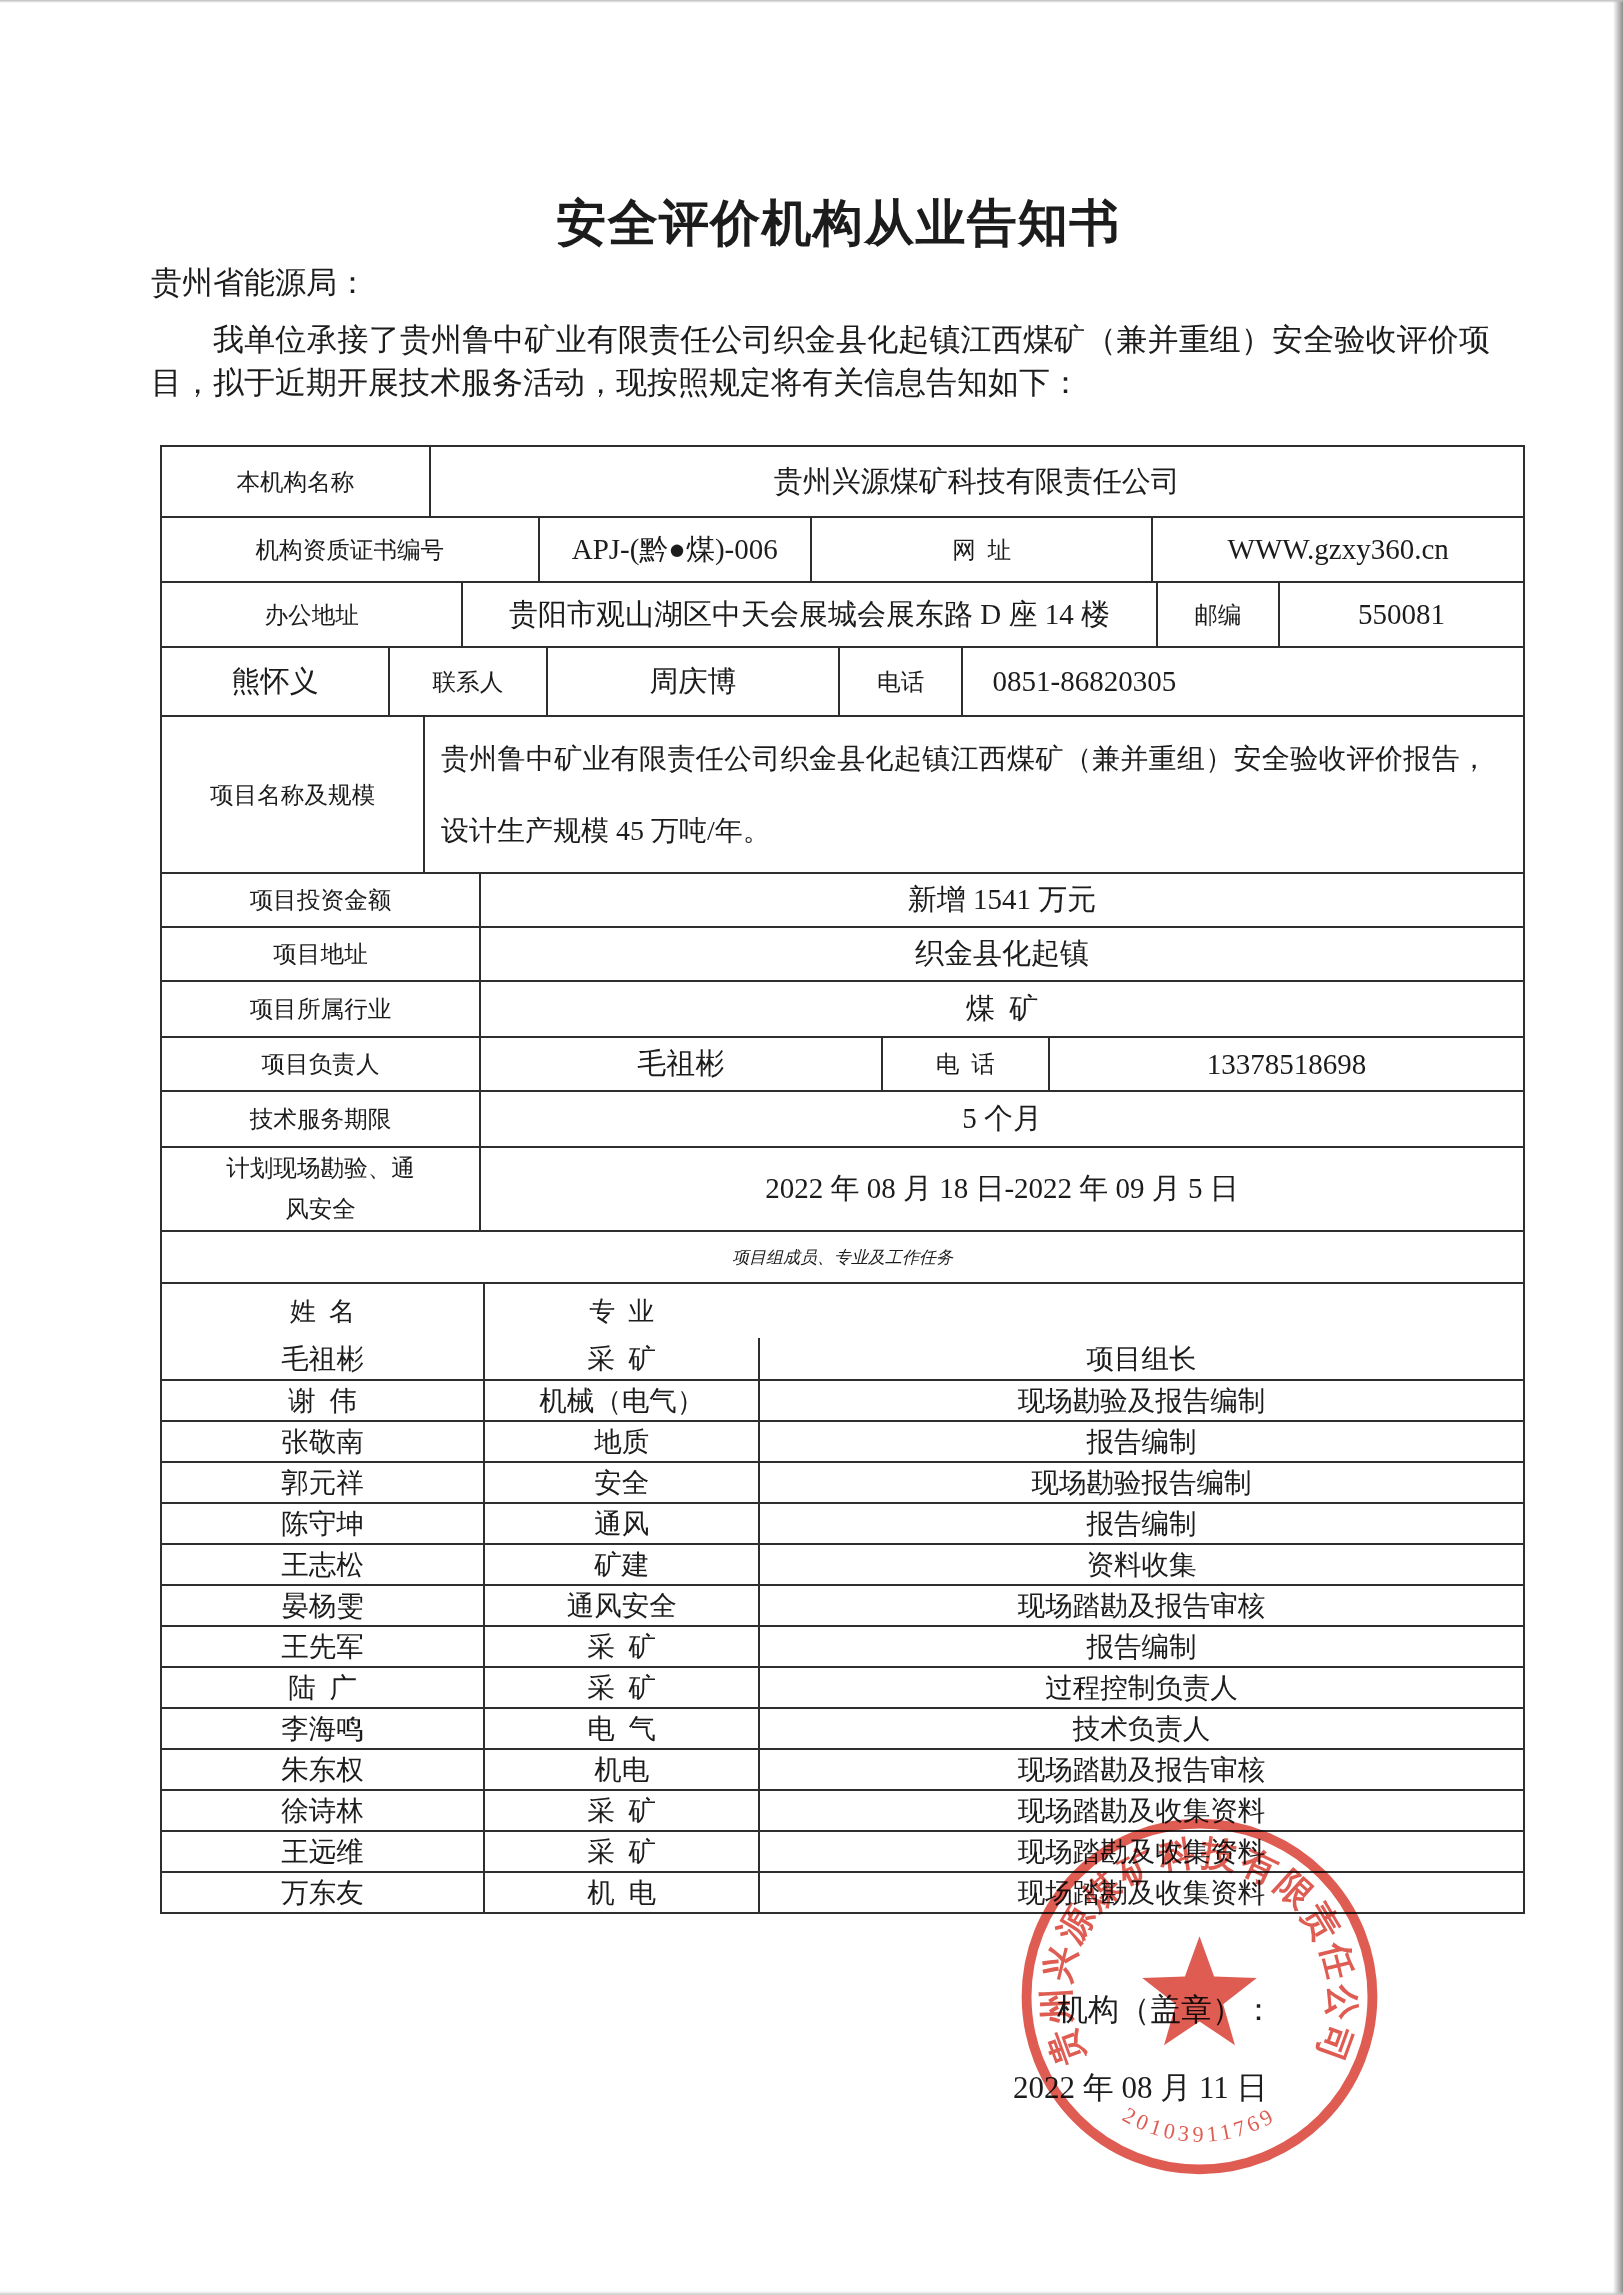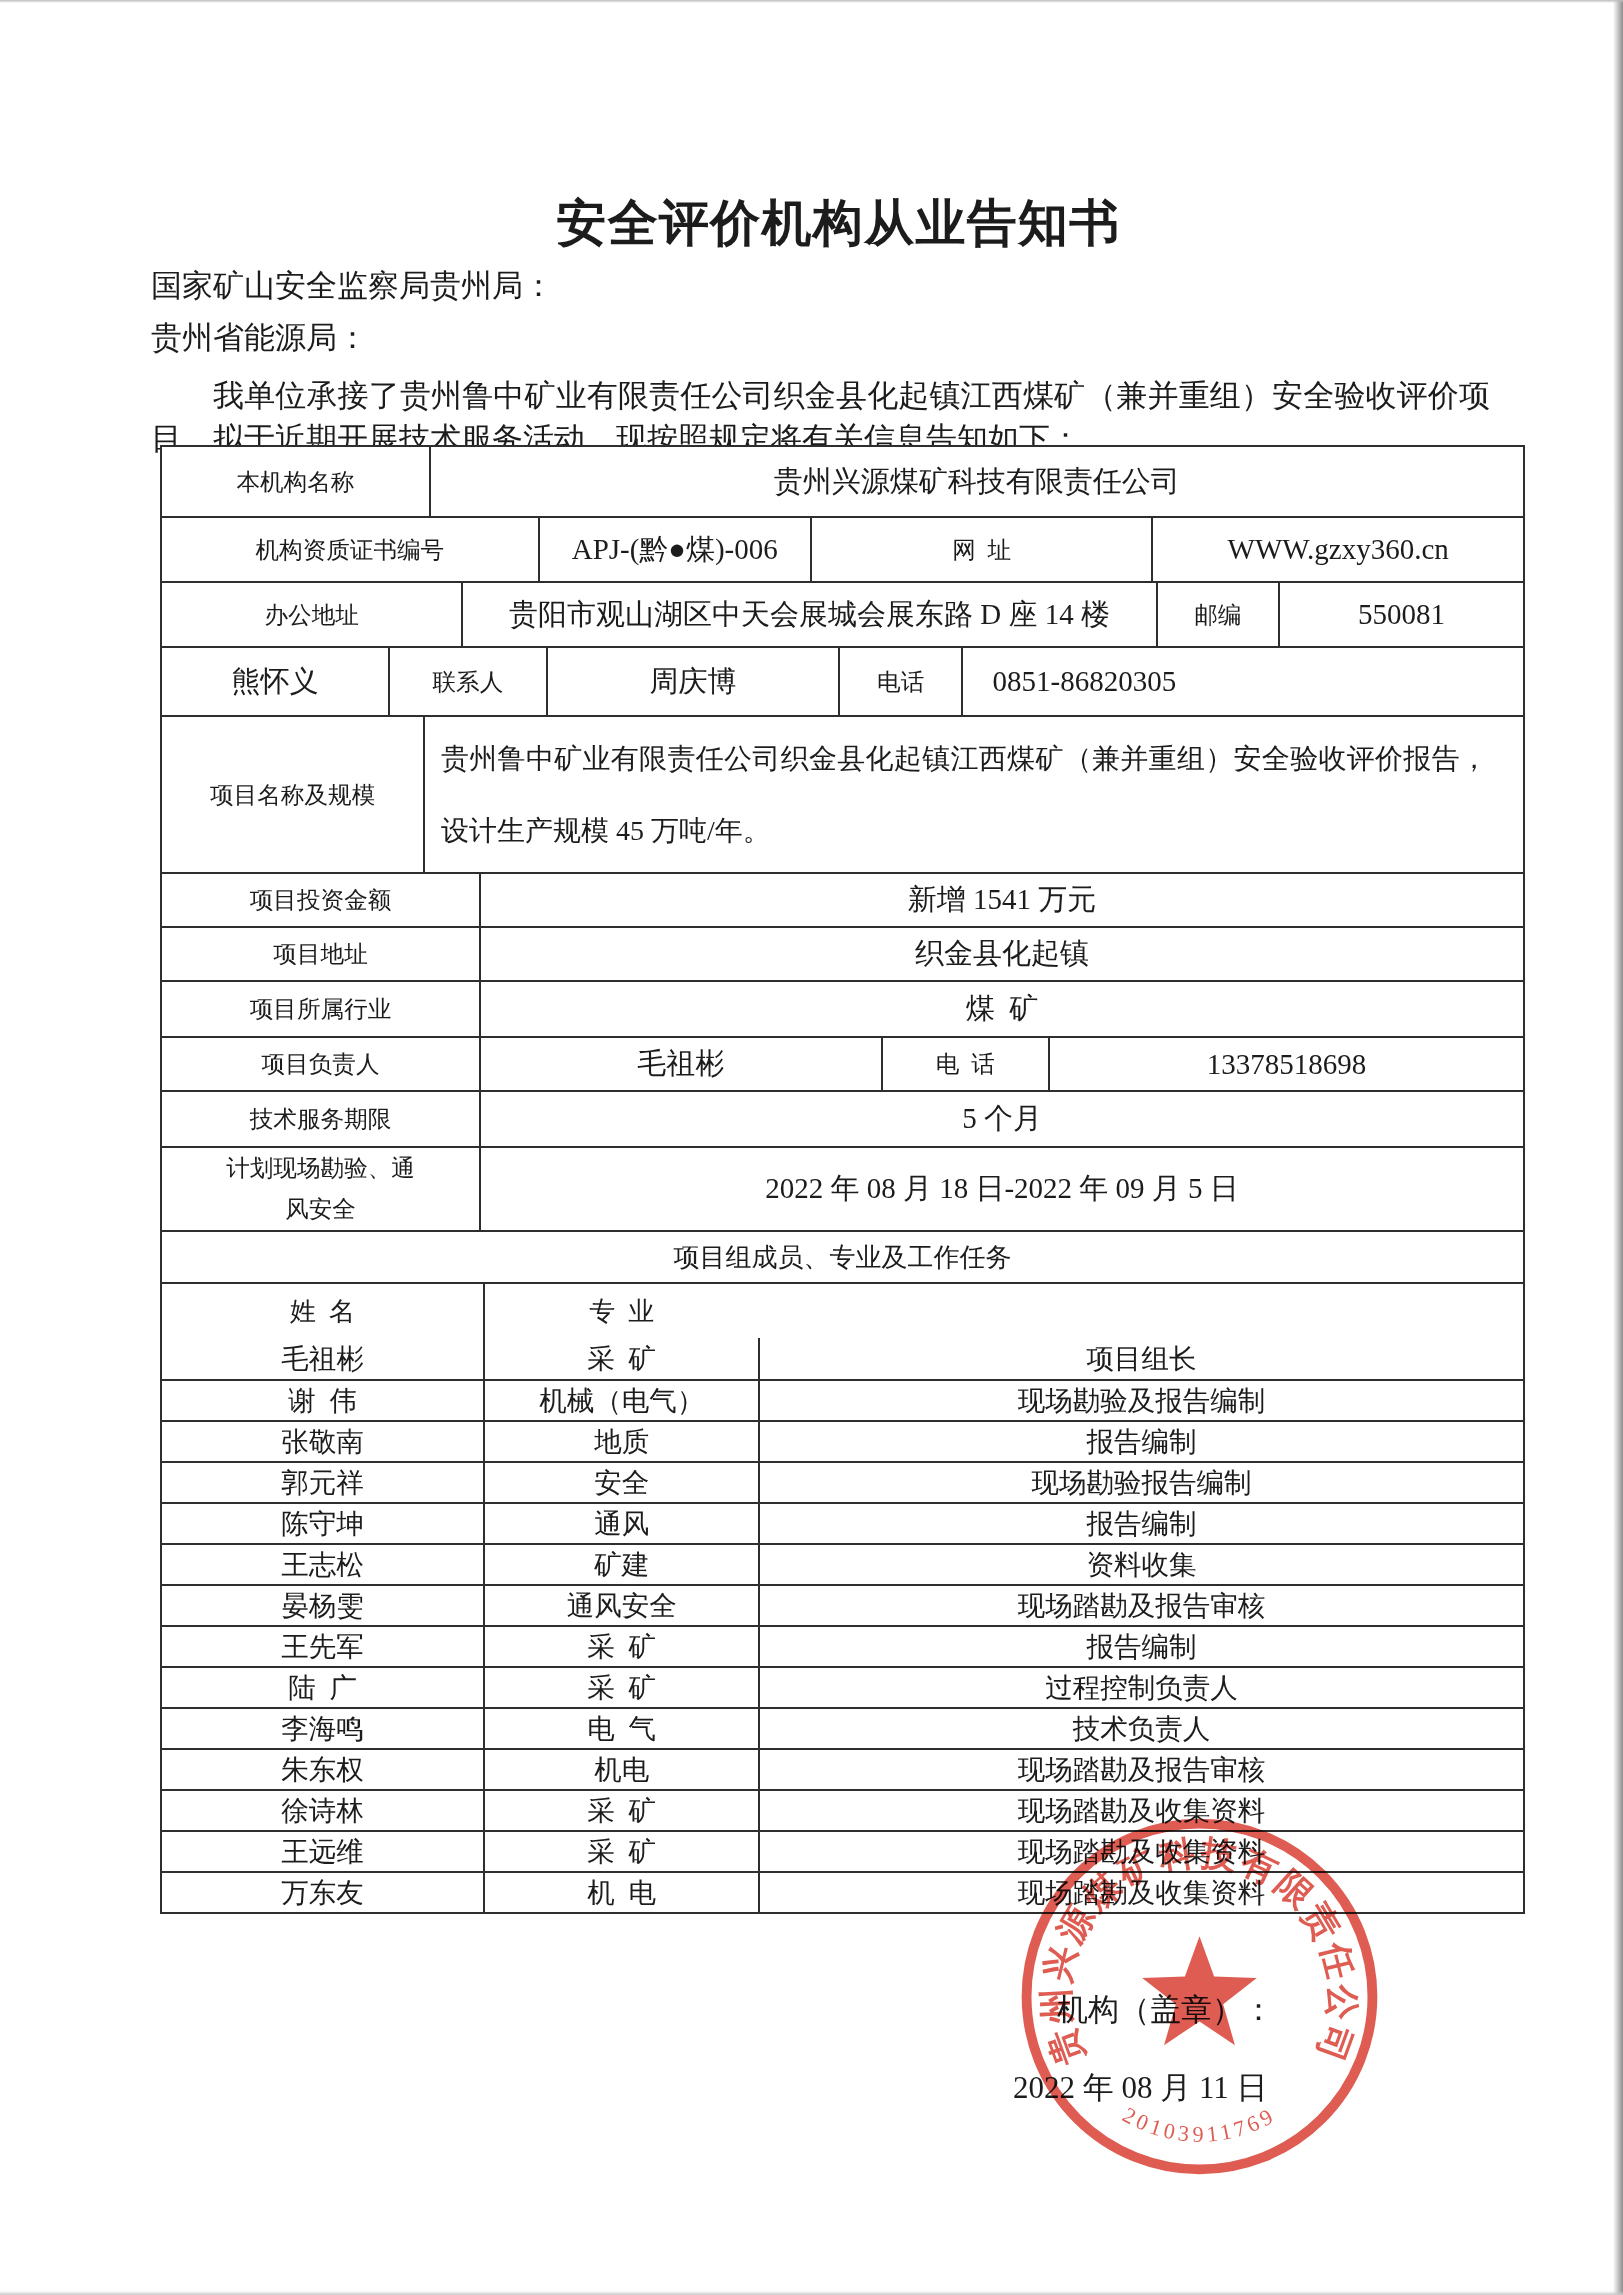--- a/index.html
+++ b/index.html
@@ -54,32 +54,31 @@
     white-space:pre-wrap;
     padding:2.6px 6.5px;
     overflow:hidden;
   }
   .td:first-child{border-left:none;}
   .td-label{font-size:23.6px;}
   .td-value{font-size:29px;}
   .td-desc{justify-content:flex-start;text-align:justify;padding-left:15.7px;}
   .td-desc .inner{max-width:1047px;font-size:28px;line-height:2.55;text-align:justify;}
   .sched-label .inner{max-width:200px;line-height:1.75;}
-  .section-head{font-size:26px;justify-content:center;}
+  .section-head{font-size:17px;justify-content:center;font-style:italic;}
   .th{font-size:26px;}
   .member .td{font-size:27.5px;}
 </style>
 </head>
 <body>
 
 <div id="page">
 
   <div class="content">
     <div class="doc-title">安全评价机构从业告知书</div>
-    <div class="salutation first">国家矿山安全监察局贵州局：</div>
     <div class="salutation">贵州省能源局：</div>
     <div class="intro">我单位承接了贵州鲁中矿业有限责任公司织金县化起镇江西煤矿（兼并重组）安全验收评价项目，拟于近期开展技术服务活动，现按照规定将有关信息告知如下：</div>
   </div>
 
   <div class="tbl">
 
     <div class="tr" style="height:69px">
       <div class="td td-label" style="width:19.6%">本机构名称</div>
       <div class="td td-value" style="width:80.4%">贵州兴源煤矿科技有限责任公司</div>
     </div>

